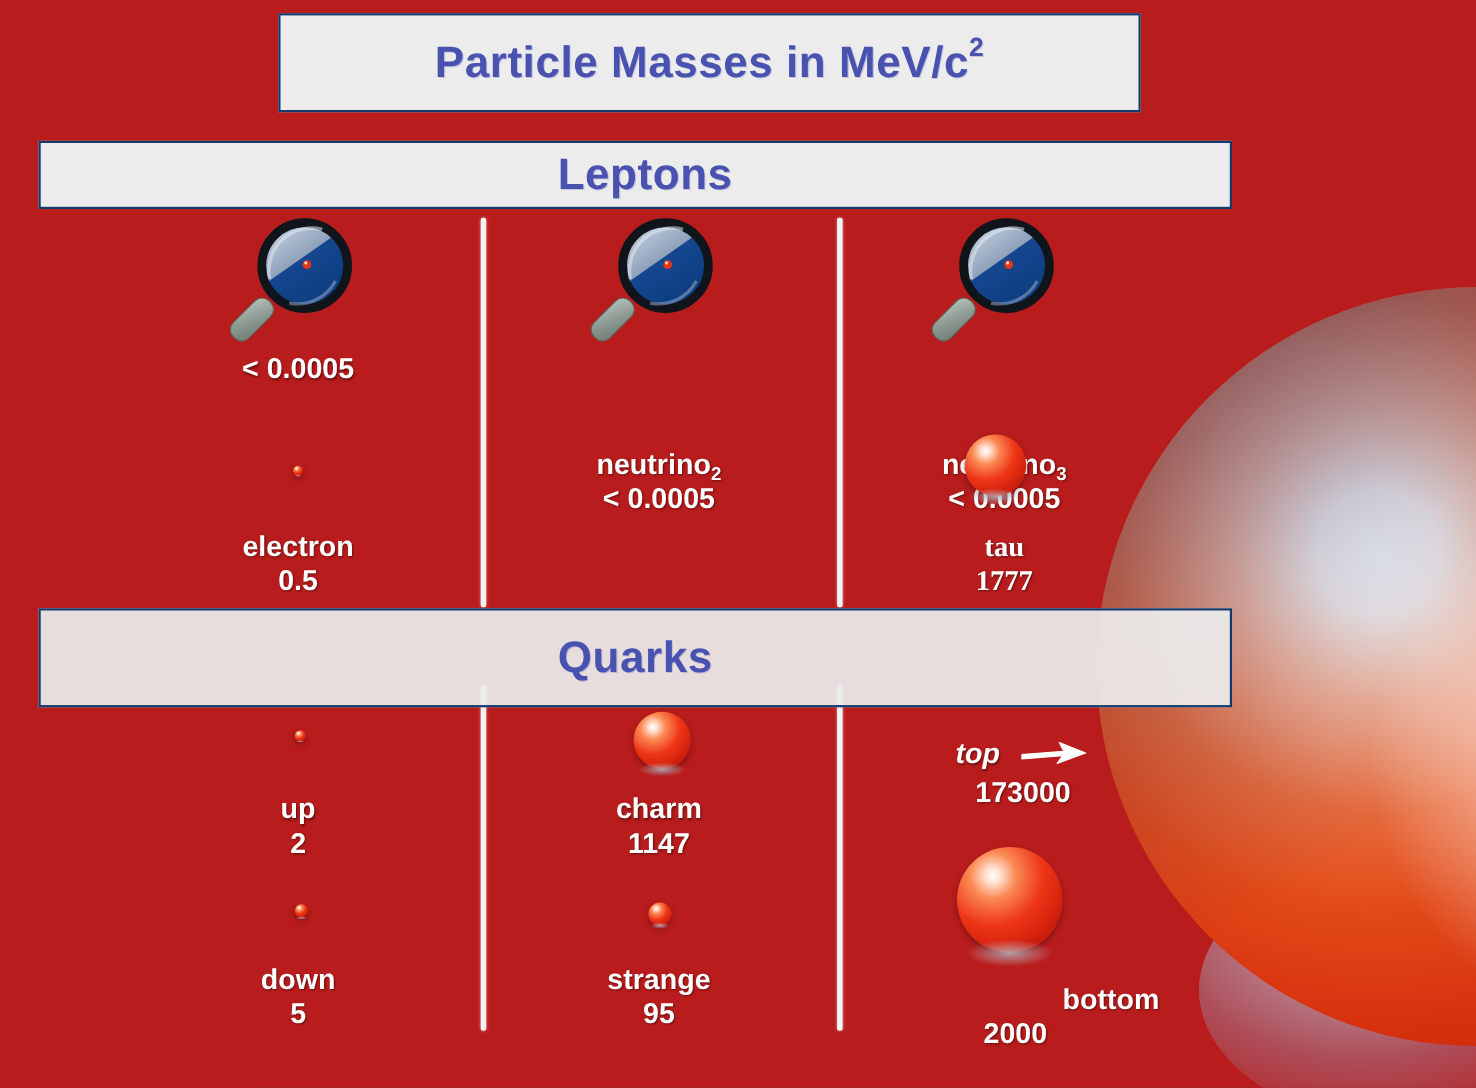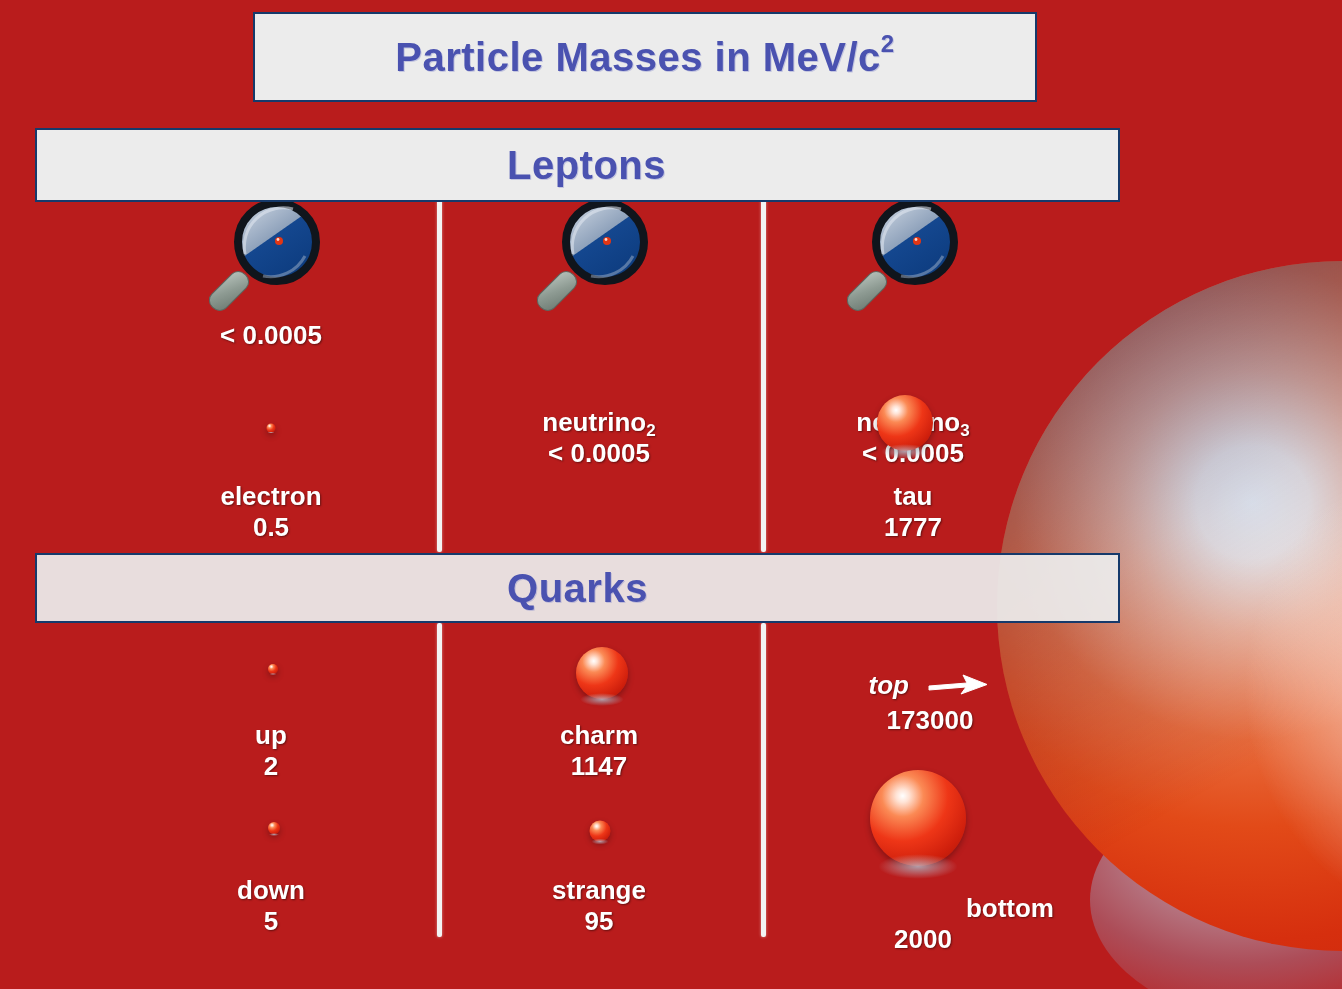--- a/index.html
+++ b/index.html
@@ -19,22 +19,22 @@
     box-sizing:border-box;
     display:flex;align-items:center;justify-content:center;
     color:#4A52B0;
     font-weight:bold;
     letter-spacing:.5px;
     text-shadow:1px 1px 0 rgba(120,125,200,.35);
     z-index:6;
   }
   #title-banner{left:253px;top:12px;width:784px;height:90px;font-size:40px;}
   #title-banner sup{font-size:24px;top:-.55em;position:relative;}
-  #leptons-banner{left:35px;top:128px;width:1085px;height:74px;font-size:40px;padding-left:18px;}
-  #quarks-banner{left:35px;top:553px;width:1085px;height:70px;font-size:40px;
+  #leptons-banner{left:35px;top:128px;width:1085px;height:62px;font-size:40px;padding-left:18px;}
+  #quarks-banner{left:35px;top:553px;width:1085px;height:90px;font-size:40px;
     background:rgba(236,236,236,.93);}
 
   
   .divider{position:absolute;width:5px;background:#F3F3F3;border-radius:2px;z-index:2;
     box-shadow:0 0 3px rgba(255,255,255,.5);}
   #divider-1-top{left:437px;top:198px;height:354px;}
   #divider-2-top{left:761px;top:198px;height:354px;}
   #divider-1-bottom{left:437px;top:623px;height:314px;}
   #divider-2-bottom{left:761px;top:623px;height:314px;}
 
@@ -211,21 +211,21 @@
 
   <div class="cell" style="left:140px;top:400px;width:262px;">
     <div class="art" style="height:70px;">
       <span class="sphere" style="left:131px;top:28px;width:9px;height:9px;"></span>
     </div>
     <div class="label" style="margin-top:12px;">electron</div>
     <div class="value">0.5</div>
   </div>
 
 
-  <div class="cell" style="left:782px;top:400px;width:262px;">
+  <div class="cell" style="left:782px;top:400px;width:262px;font-family:Liberation Serif, serif;">
     <div class="art" style="height:70px;">
       <span class="sphere" style="left:123px;top:23px;width:56px;height:56px;"></span>
     </div>
     <div class="label" style="margin-top:12px;">tau</div>
     <div class="value">1777</div>
   </div>
 
   <div id="quarks-banner" class="banner">
     <span>Quarks</span>
   </div>

